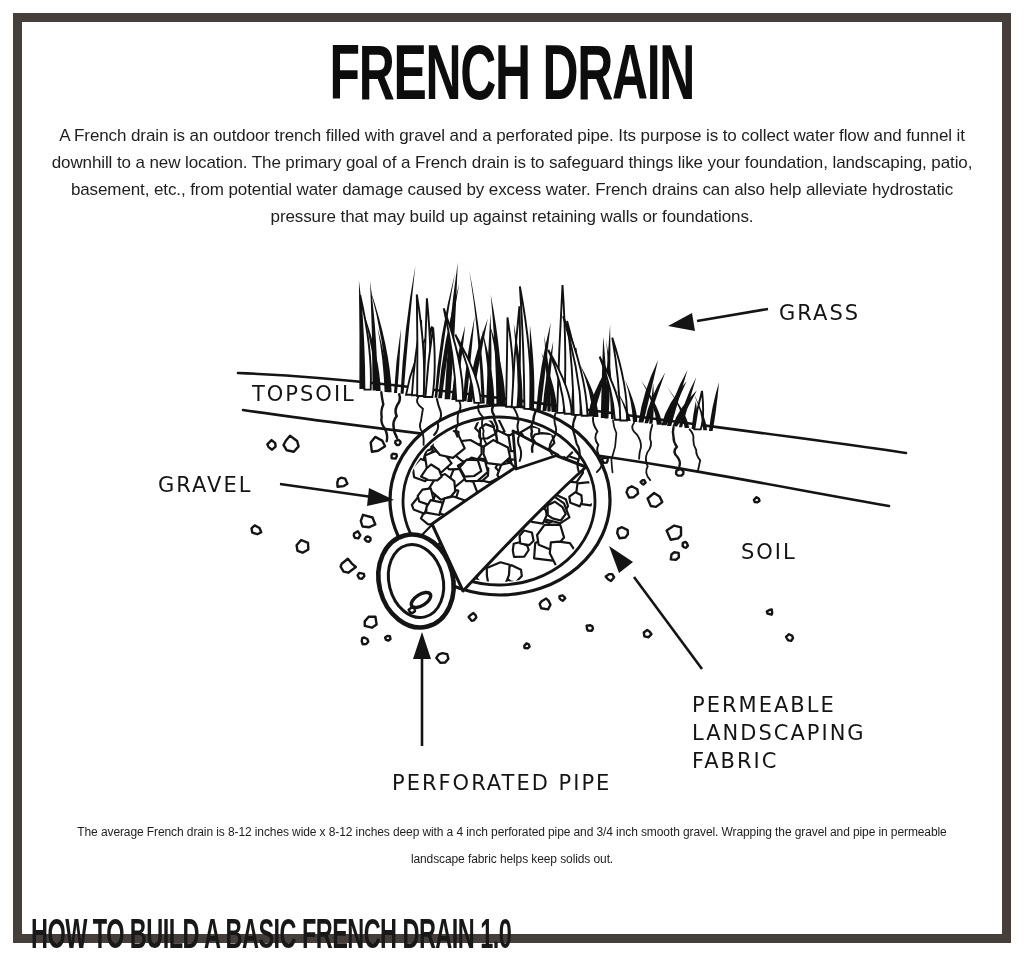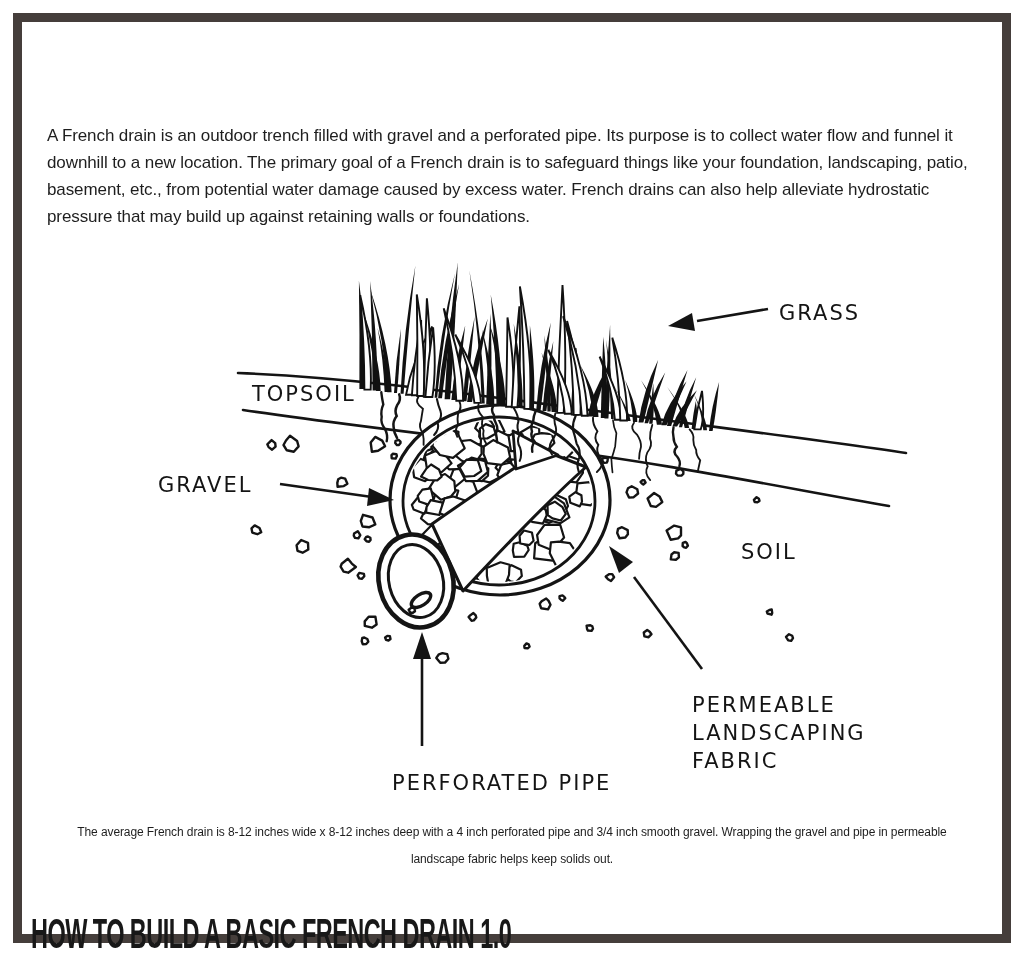--- a/index.html
+++ b/index.html
@@ -2,41 +2,44 @@
 <html><head>
 <meta charset="utf-8">
 <style>
   html,body{margin:0;padding:0;background:#fff;}
   .stage{position:relative;width:1024px;height:957px;background:#ffffff;overflow:hidden;
          font-family:"Liberation Sans",sans-serif;color:#161616;}
   .frame{position:absolute;left:13px;top:13px;right:13px;bottom:14px;border:9px solid #453e3b;pointer-events:none;}
   .title-wrap{position:absolute;top:33px;left:0;width:1024px;text-align:center;}
   .title{display:inline-block;font-weight:900;font-size:78px;line-height:1;letter-spacing:-2px;
          transform:scaleX(0.64);transform-origin:center top;white-space:nowrap;color:#0d0d0d;}
-  .intro{position:absolute;top:122px;left:47px;width:930px;
+  .intro{position:absolute;top:122px;left:47px;width:930px;text-align:center;
          font-size:17px;line-height:27px;color:#1e1e1e;letter-spacing:-0.1px;}
   .summary{position:absolute;top:819px;left:62px;width:900px;text-align:center;
          font-size:12px;line-height:27px;color:#1e1e1e;letter-spacing:-0.1px;}
   svg.diagram{position:absolute;left:0;top:0;width:1024px;height:957px;}
   .hand{font-family:"DejaVu Sans",sans-serif;font-size:21px;letter-spacing:2px;fill:#141414;}
   .tagline-wrap{position:absolute;left:31px;top:912px;}
   .tagline{display:inline-block;font-weight:700;font-size:42px;line-height:1.05;letter-spacing:-1px;
          white-space:nowrap;transform:scaleX(0.56);transform-origin:left top;color:#181818;
          border-bottom:5px solid #141414;padding:0 3px 4px 0;}
   .brand-wrap{position:absolute;right:44px;top:869px;}
   .brand{display:inline-block;font-family:"Liberation Serif",serif;font-size:60px;line-height:1.05;
          white-space:nowrap;transform:scaleX(0.8);transform-origin:right top;color:#101010;letter-spacing:0px;}
 </style>
 </head>
 <body>
 
 <div class="stage">
 
   <div class="frame"></div>
 
+  <div class="title-wrap">
+    <span class="title">FRENCH DRAIN</span>
+  </div>
 
   <div class="intro">A French drain is an outdoor trench filled with gravel and a perforated pipe. Its purpose is to collect water flow and funnel it downhill to a new location. The primary goal of a French drain is to safeguard things like your foundation, landscaping, patio, basement, etc., from potential water damage caused by excess water. French drains can also help alleviate hydrostatic pressure that may build up against retaining walls or foundations.</div>
 
   <svg class="diagram" viewBox="0 0 1024 957">
     <defs>
       <clipPath id="gravelClip">
           <ellipse cx="499" cy="501" rx="93" ry="81"></ellipse>
         </clipPath>
     </defs>
 

